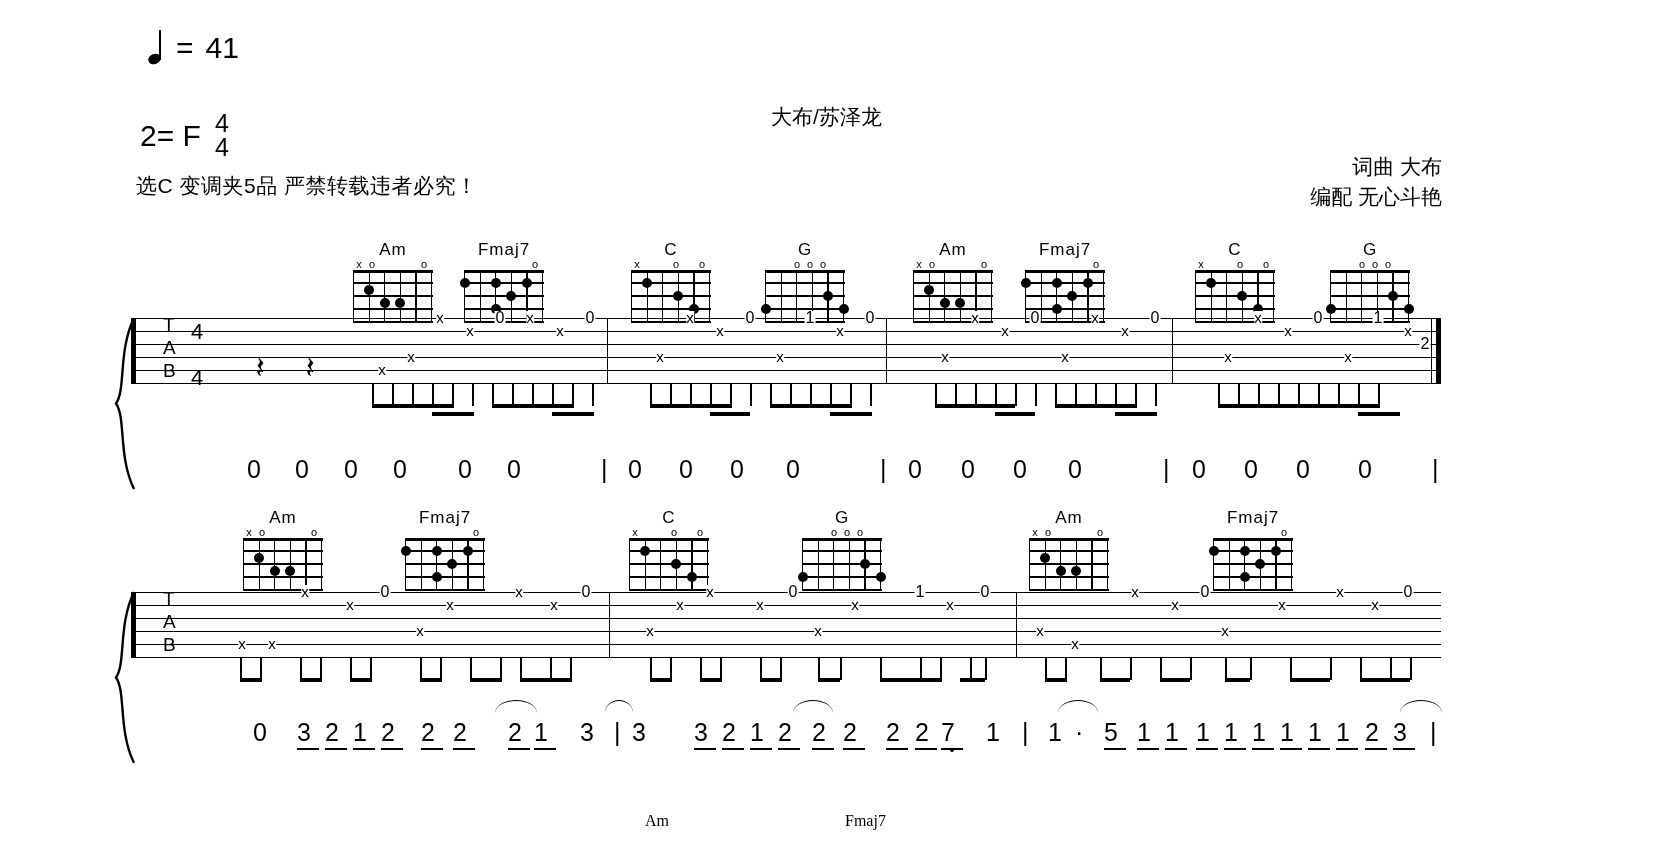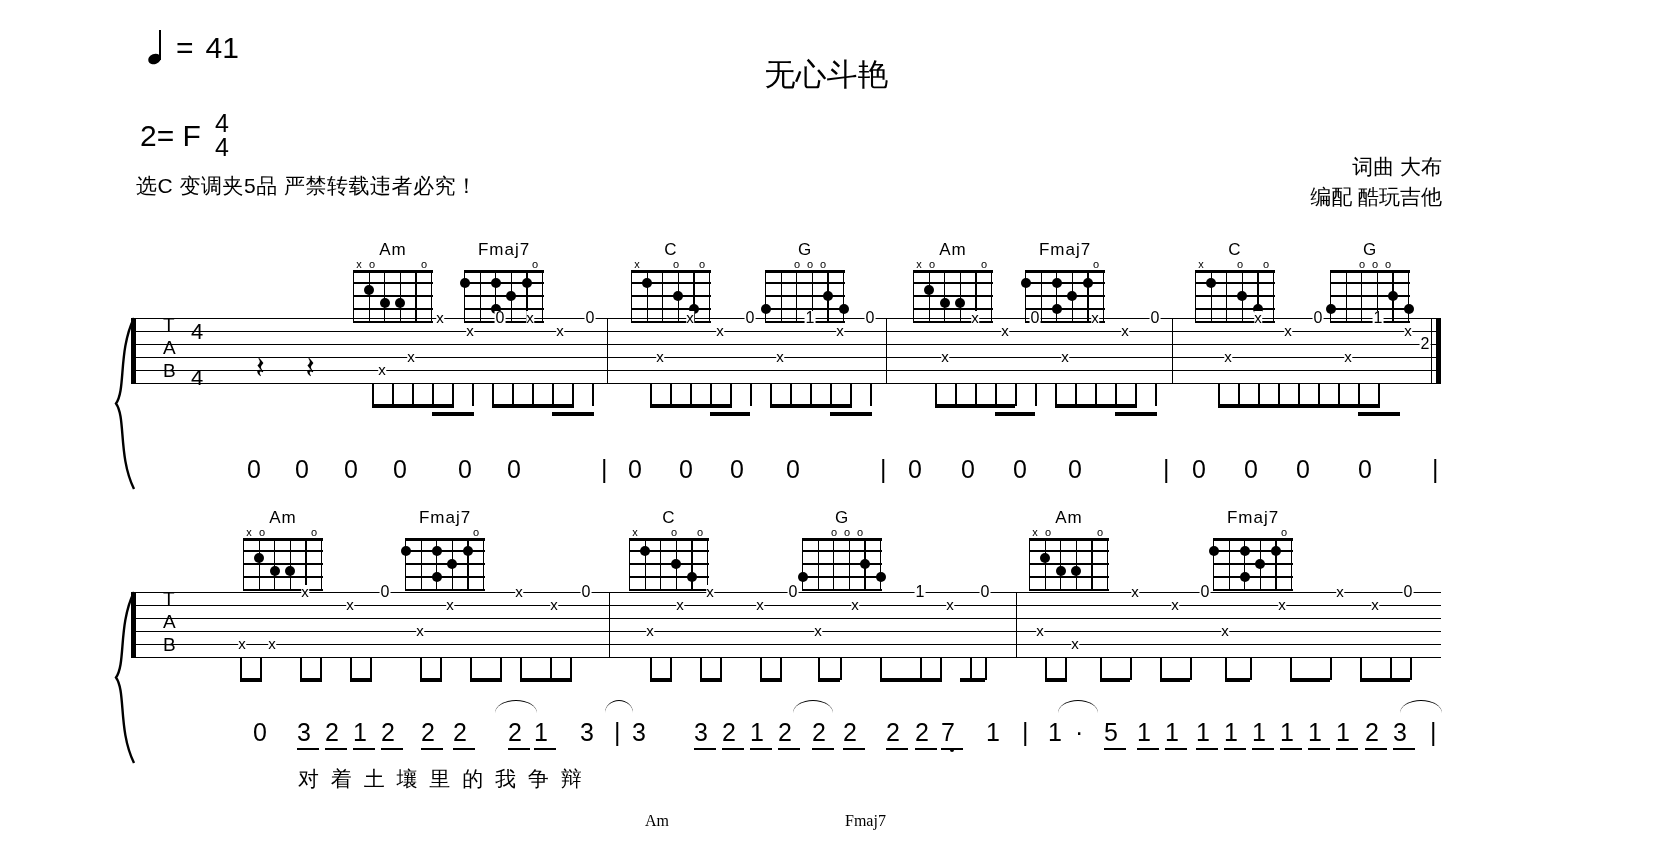--- a/index.html
+++ b/index.html
@@ -292,25 +292,25 @@
   <div class="key-block">
     <span>2= F</span>
     <span class="time-sig">
       <span class="num">4</span>
       <span class="den">4</span>
     </span>
   </div>
 
   <div class="notice">选C 变调夹5品 严禁转载违者必究！</div>
 
-  <div class="song-title">无心斗艳</div>
+  <div class="song-subtitle">大布/苏泽龙</div>
 
   <div class="credits">
     <div>词曲 大布</div>
-    <div>编配 酷玩吉他</div>
+    <div>编配 无心斗艳</div>
   </div>
 
   <div id="chords1">
       <div class="chord" style="left: 351px; top: 240px;">
         <div class="cname">Am</div>
         <div class="markers">
           <span style="left: 8px;">x</span>
           <span style="left: 21px;">o</span>
           <span style="left: 73px;">o</span>
         </div>
@@ -973,21 +973,20 @@
       <div class="numline" style="left: 1393px; top: 718px;">3</div>
       <div class="underline-1" style="left: 1393px; top: 748px; width: 22px;"></div>
       <div class="numline" style="left: 1430px; top: 718px;">|</div>
       <div class="slur" style="left: 495px; top: 700px; width: 42px;"></div>
       <div class="slur" style="left: 605px; top: 700px; width: 28px;"></div>
       <div class="slur" style="left: 793px; top: 700px; width: 40px;"></div>
       <div class="slur" style="left: 1058px; top: 700px; width: 40px;"></div>
       <div class="slur" style="left: 1400px; top: 700px; width: 42px;"></div>
     </div>
 
-  <div class="lyricline" id="lyr1" style="left:298px; top:765px;">对 着 土 壤 里 的   我   争  辩</div>
 
   <div id="chords3">
       <div class="cname" style="position: absolute; left: 645px; top: 812px; width: 84px;">Am</div>
       <div class="cname" style="position: absolute; left: 845px; top: 812px; width: 84px;">Fmaj7</div>
     </div>
 
 <svg width="26" height="175" style="position: absolute; left: 112px; top: 316px;">
       <path d="M22 2 C6 35 14 73.5 4 87.5 C14 101.5 6 140 22 173" fill="none" stroke="#000" stroke-width="2.4"></path>
     </svg>
     <svg width="26" height="175" style="position: absolute; left: 112px; top: 590px;">

